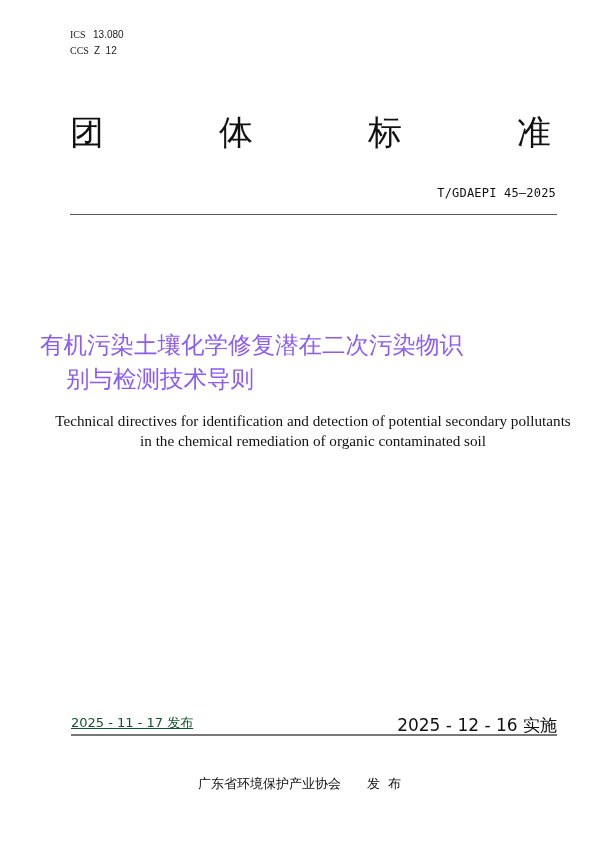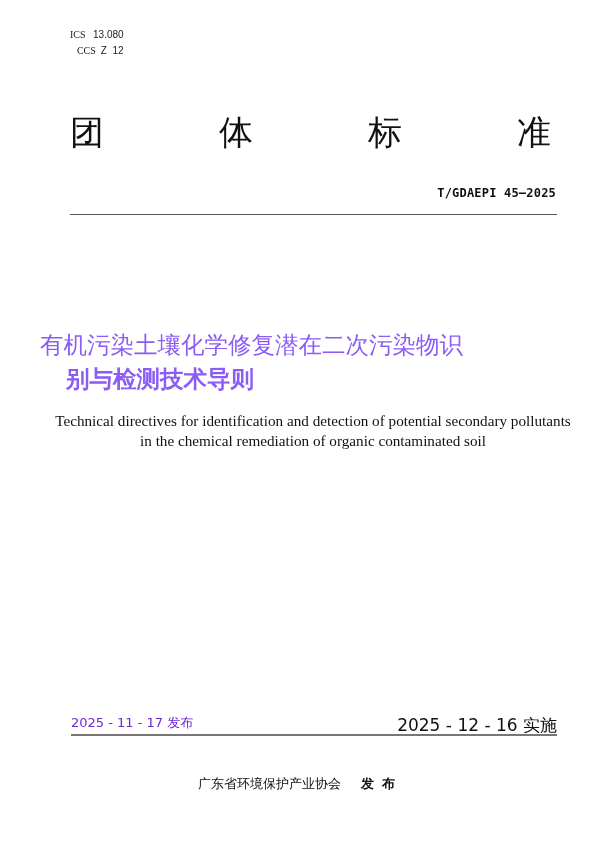--- a/index.html
+++ b/index.html
@@ -8,21 +8,21 @@
       background: #ffffff;
     }
     body {
       width: 600px;
       height: 849px;
       position: relative;
       overflow: hidden;
       color: #111111;
       font-family: "DejaVu Sans", "Liberation Sans", sans-serif;
     }
-    .abs { position: absolute; text-align: right; }
+    .abs { position: absolute; }
 
     .classification {
       left: 70px;
       top: 27px;
       font-family: "Liberation Serif", "DejaVu Serif", serif;
       font-size: 10px;
       line-height: 16px;
       color: #222;
     }
     .classification .row { white-space: pre; }
@@ -42,80 +42,79 @@
       color: #111;
     }
 
     .std-number {
       right: 44px;
       top: 186px;
       font-family: "DejaVu Sans Mono", "Liberation Mono", monospace;
       font-size: 12px;
       letter-spacing: 0.2px;
       color: #111;
-      font-weight: bold;
     }
 
     .rule {
       height: 1px;
       background: #555;
     }
     .rule-top { left: 70px; top: 214px; width: 487px; }
     .rule-bottom { left: 71px; top: 734px; width: 486px; height: 2px; background: #777; }
 
     .title-cn {
       left: 40px;
       top: 328px;
       width: 546px;
       text-align: left;
       font-size: 23.5px;
       line-height: 34px;
       color: #8b5cf6;
     }
     .title-cn .line { display: block; white-space: nowrap; }
-    .title-cn .line2 { padding-left: 26px; font-weight: bold; }
+    .title-cn .line2 { padding-left: 26px; }
 
     .title-en {
       left: 0;
       top: 411px;
       width: 626px;
       text-align: center;
       font-family: "Liberation Serif", "DejaVu Serif", serif;
       font-size: 15.2px;
       line-height: 20px;
       color: #111;
     }
     .title-en .line { display: block; white-space: nowrap; }
 
     .date-left {
       left: 71px;
       top: 714px;
       font-size: 13px;
-      color: #6d28d9;
+      color: #14532d;
       white-space: pre;
+      text-decoration: underline;
     }
     .date-right {
       right: 43px;
       top: 714px;
       font-size: 17px;
       color: #111;
       white-space: pre;
     }
 
     .publisher {
       left: 198px;
       top: 775px;
       font-size: 13px;
       color: #111;
       white-space: nowrap;
     }
     .publisher .pub-action {
-      margin-left: 20px;
+      margin-left: 26px;
       letter-spacing: 8px;
-      font-weight: bold;
     }
   </style>
 </head>
 <body>
 
 <div class="abs classification">
   <div class="row"><span>ICS</span>   <span class="code">13.080</span></div>
   <div class="row"><span>CCS</span>  <span class="code">Z  12</span></div>
 </div>
 

